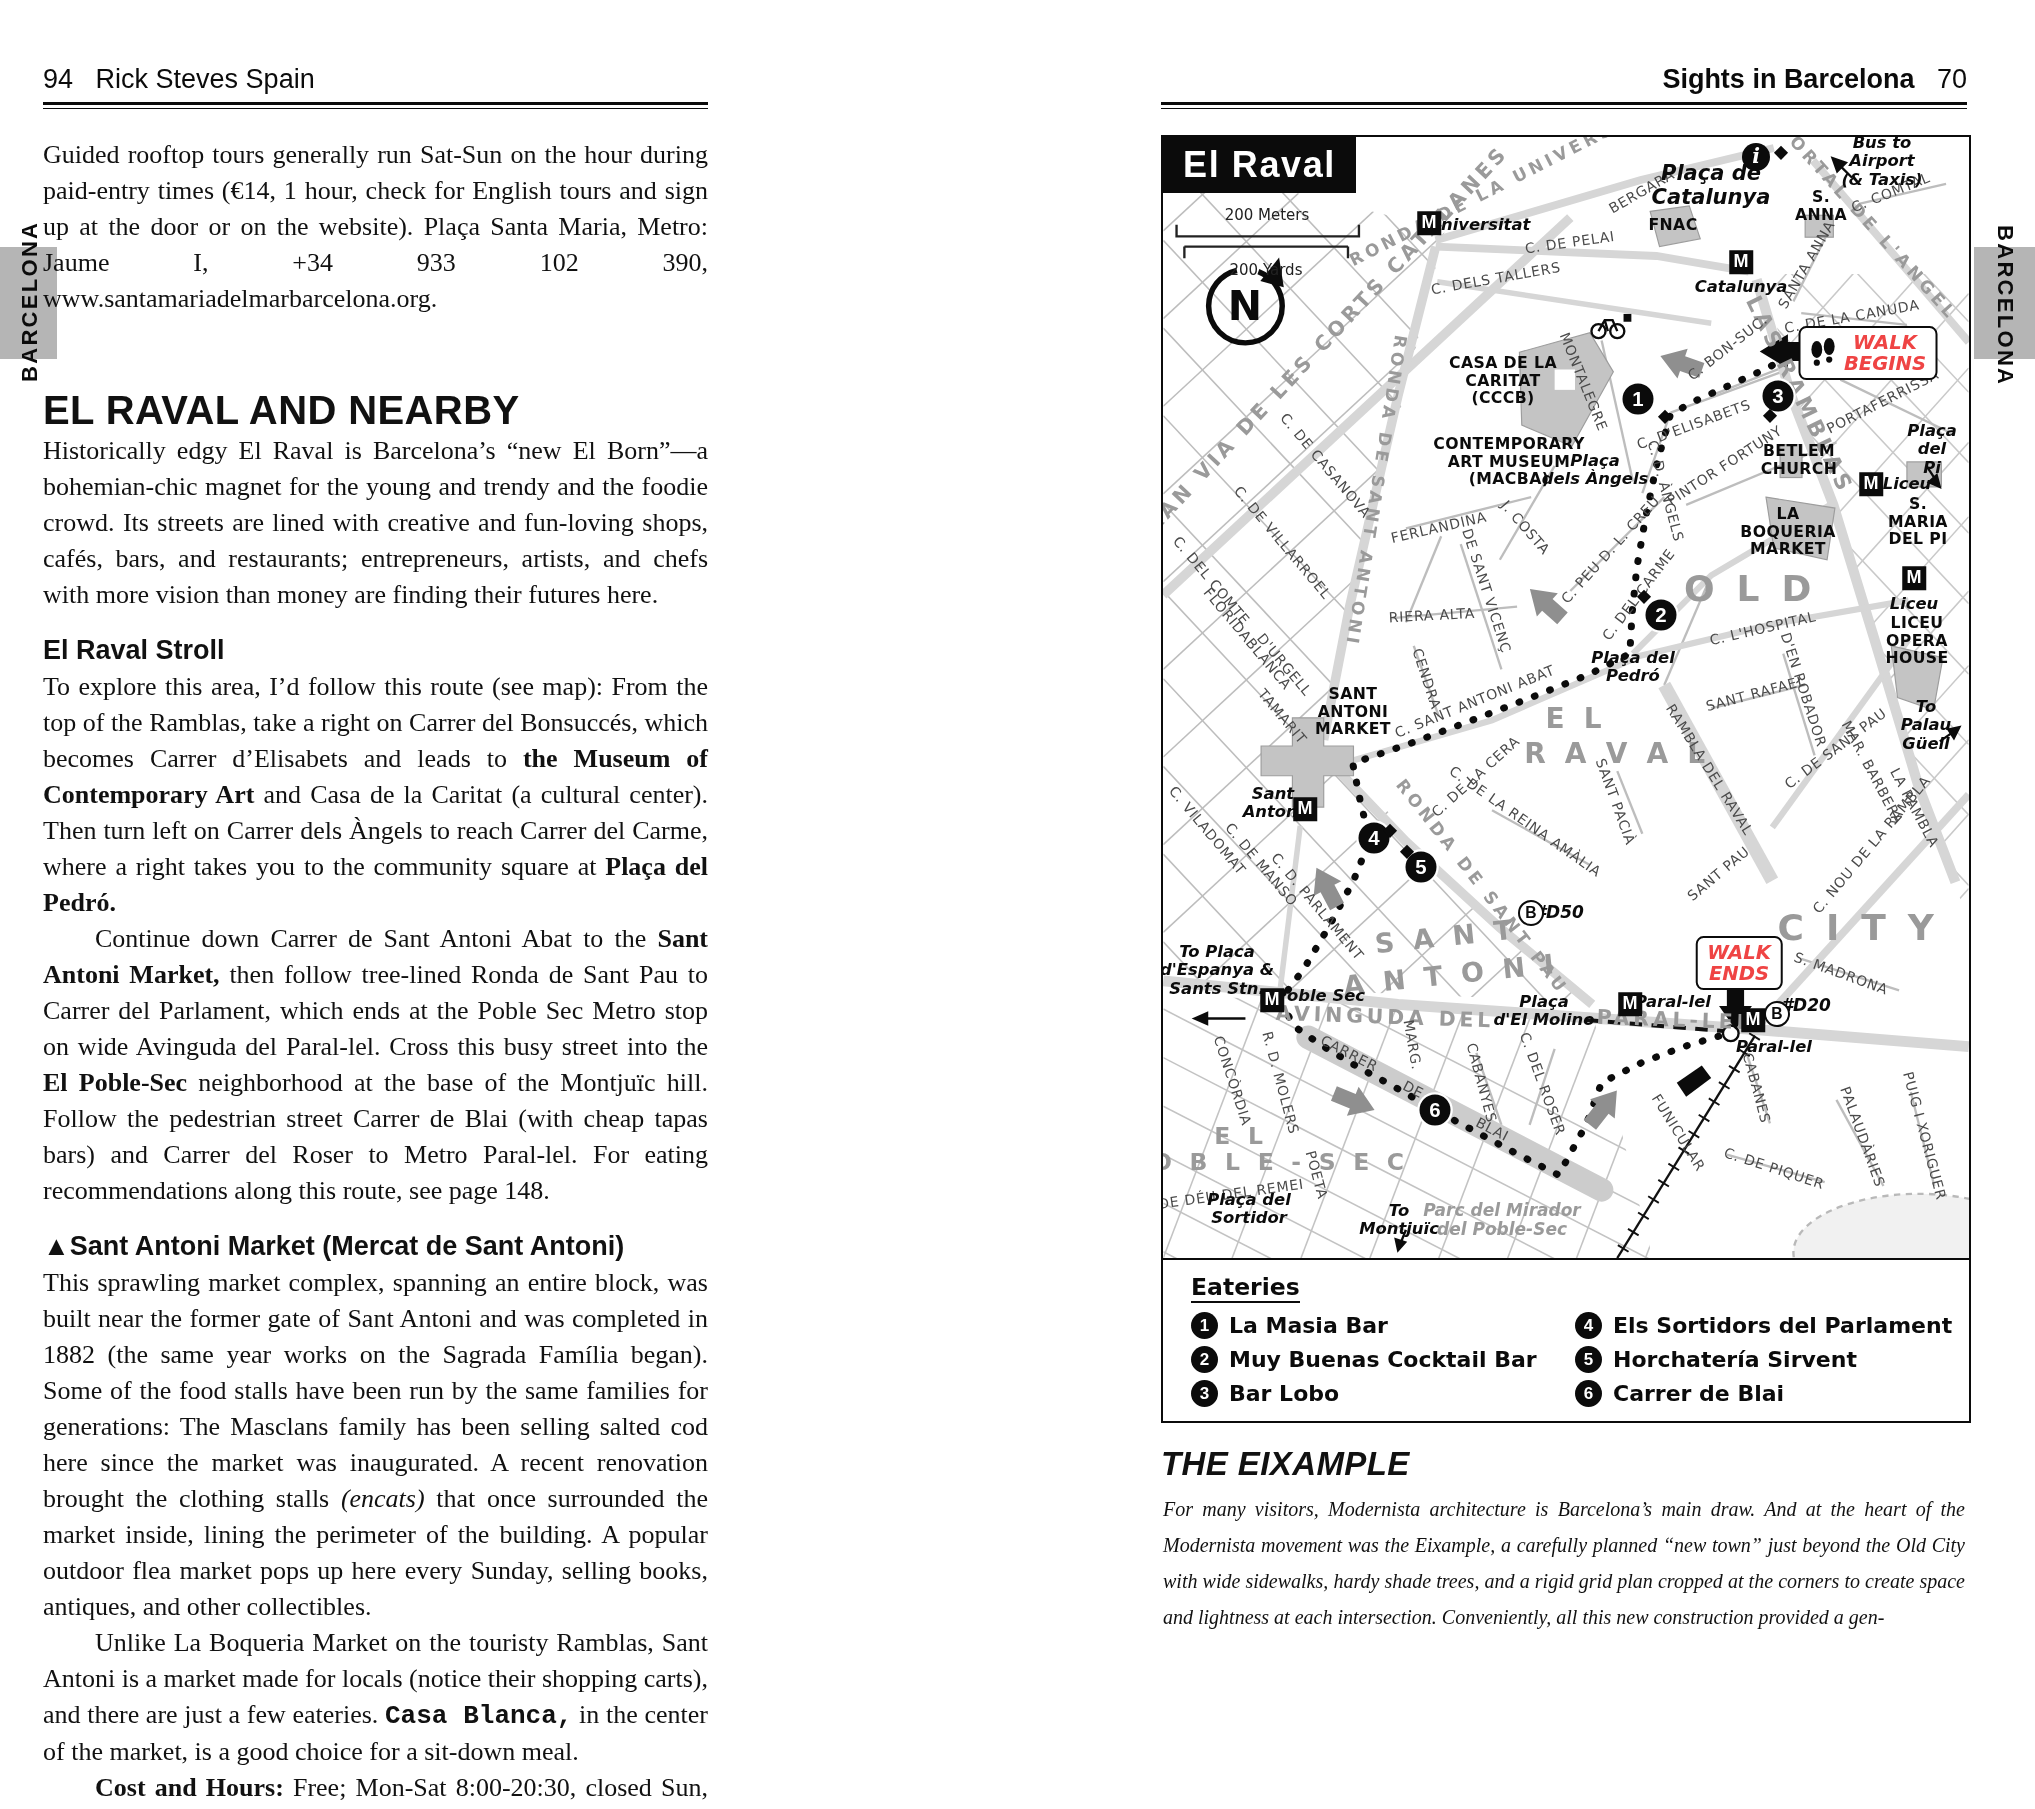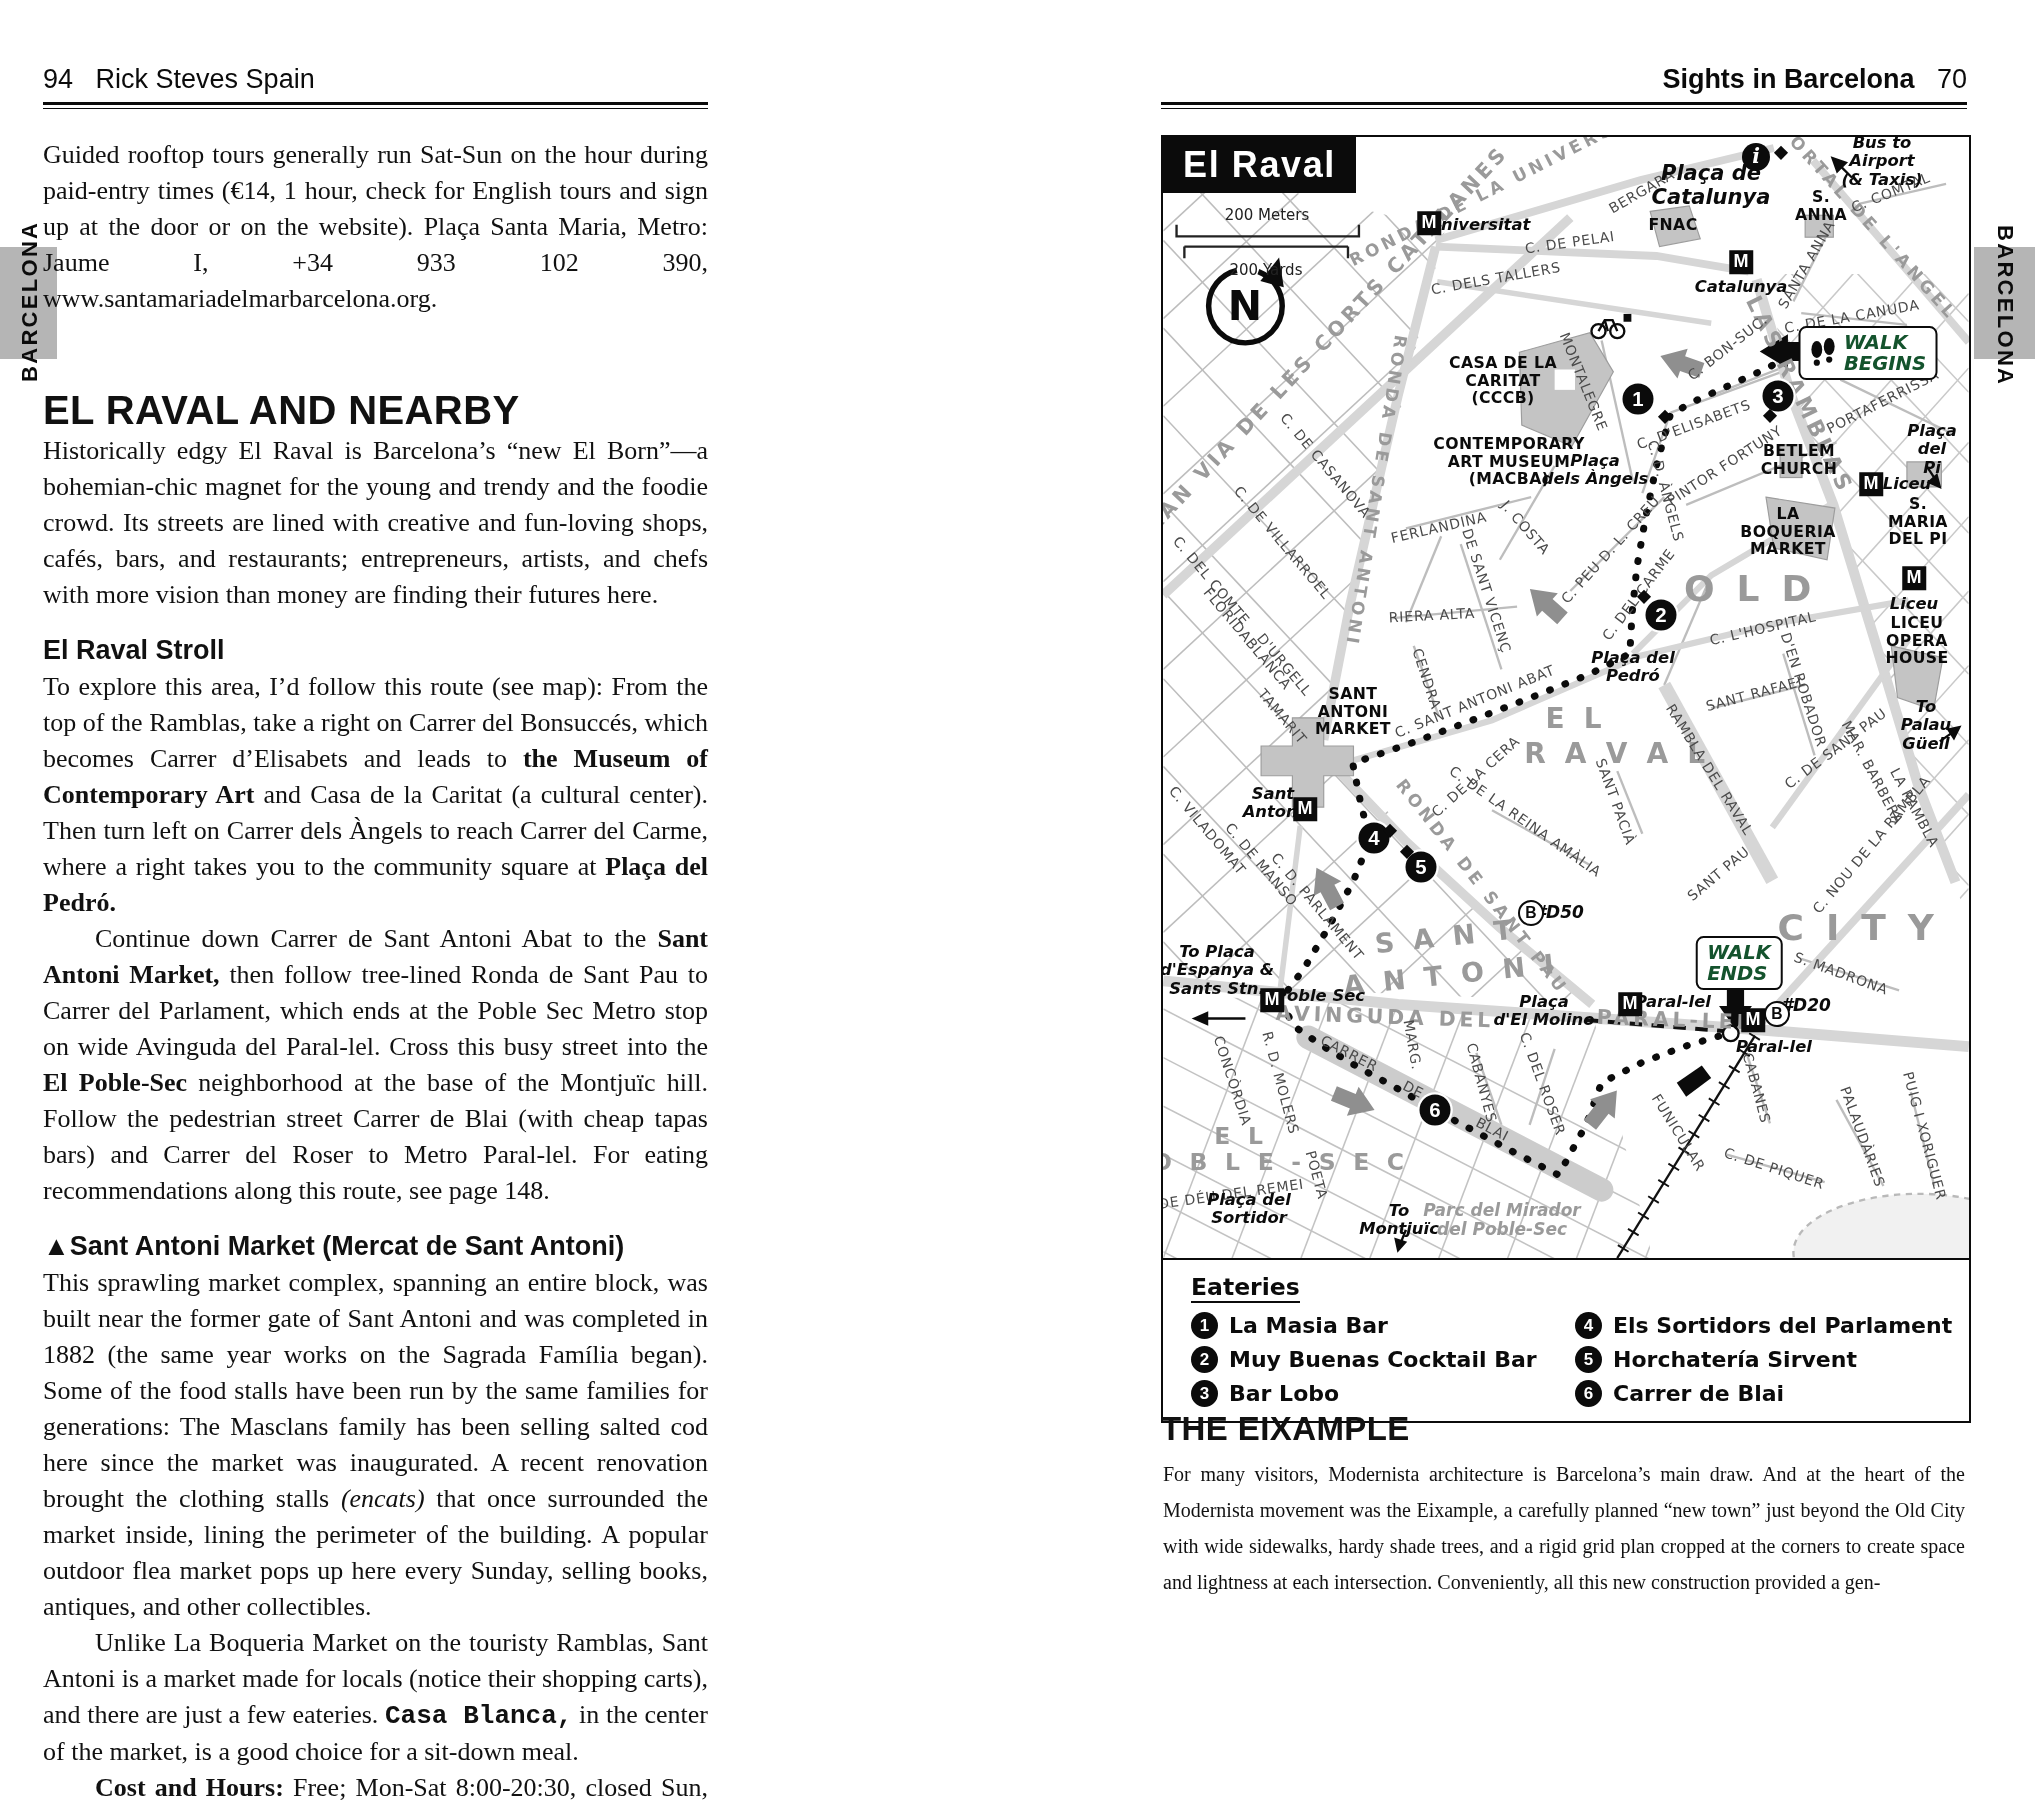--- a/index.html
+++ b/index.html
@@ -44,36 +44,36 @@
          font:bold 18px/23.5px "Liberation Sans",sans-serif;transform:translate(-50%,-50%);}
   .mkr{position:absolute;width:31px;height:31px;border-radius:50%;background:#0b0b0b;color:#fff;text-align:center;
        font:bold 20.4px/31px "Liberation Sans",sans-serif;transform:translate(-50%,-50%);box-shadow:0 0 0 2.3px #fff;}
   .bus{position:absolute;width:22px;height:22px;border-radius:50%;border:2.3px solid #0b0b0b;background:#fff;color:#0b0b0b;
        text-align:center;font:bold 15.7px/21px "Liberation Sans",sans-serif;transform:translate(-50%,-50%);}
   .info{position:absolute;width:28px;height:28px;border-radius:50%;background:#0b0b0b;color:#fff;text-align:center;
         font:bold italic 20.4px/27px "DejaVu Serif",serif;transform:translate(-50%,-50%);}
   .dmd{position:absolute;width:10.2px;height:10.2px;background:#0b0b0b;transform:translate(-50%,-50%) rotate(45deg);}
   .walkbox{position:absolute;border:2.3px solid #0b0b0b;border-radius:7.8px;background:#fff;padding:3.9px 9.4px;
            display:flex;align-items:center;gap:7px;transform:translate(-50%,-50%);z-index:5;}
-  .walkbox .wtxt{font:bold italic 19.6px/21px "DejaVu Sans",sans-serif;white-space:pre-line;color:#14532d;}
+  .walkbox .wtxt{font:bold italic 19.6px/21px "DejaVu Sans",sans-serif;white-space:pre-line;color:#ef4444;text-align:center;}
   #map-scale-m,#map-scale-y{position:absolute;font:15px "DejaVu Sans",sans-serif;color:#222;transform:translate(-50%,-50%);white-space:nowrap;}
 
   
   #legend{position:relative;border-top:2.3px solid #0b0b0b;background:#fff;padding:12.5px 28px 14px 28px;}
   #legend-title{display:inline-block;font:bold 23.5px "DejaVu Sans",sans-serif;color:#0b0b0b;
                 border-bottom:2.3px solid #0b0b0b;margin-bottom:9.4px;}
   #legend-cols{display:flex;}
   .lg-col{flex:0 0 384px;display:flex;flex-direction:column;gap:7px;}
   .lg-item{display:flex;align-items:center;gap:11px;}
   .lg-num{flex:0 0 27px;width:27px;height:27px;border-radius:50%;background:#0b0b0b;color:#fff;text-align:center;
           font:bold 17px/27px "Liberation Sans",sans-serif;}
   .lg-label{font:bold 22px "DejaVu Sans",sans-serif;color:#0b0b0b;}
 
   
-  #eixample{position:absolute;left:1161px;top:1410px;width:806px;}
+  #eixample{position:absolute;left:1161px;top:1445px;width:806px;font-style:italic;}
   #eixample h2{font-family:"Liberation Sans",sans-serif;font-size:33px;margin:0 0 7.8px 0;letter-spacing:0.4px;}
   #eixample p{margin:2px;text-align:justify;font-size:20px;line-height:36px;}
 </style>
 </head>
 <body>
 
 <div class="spread">
 
   <div class="tab-gray" style="left:0;top:247px;width:57px;height:112px;"></div>
   <span class="tab-text" id="tab-left-text">BARCELONA</span>

